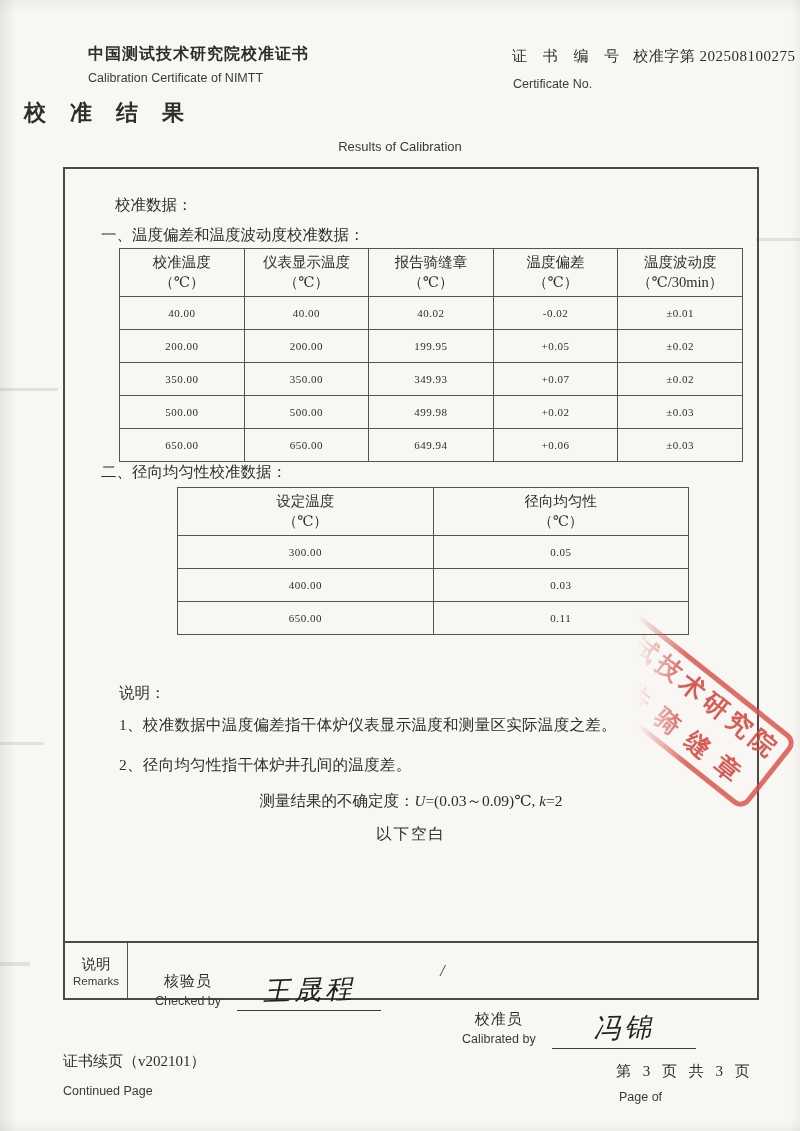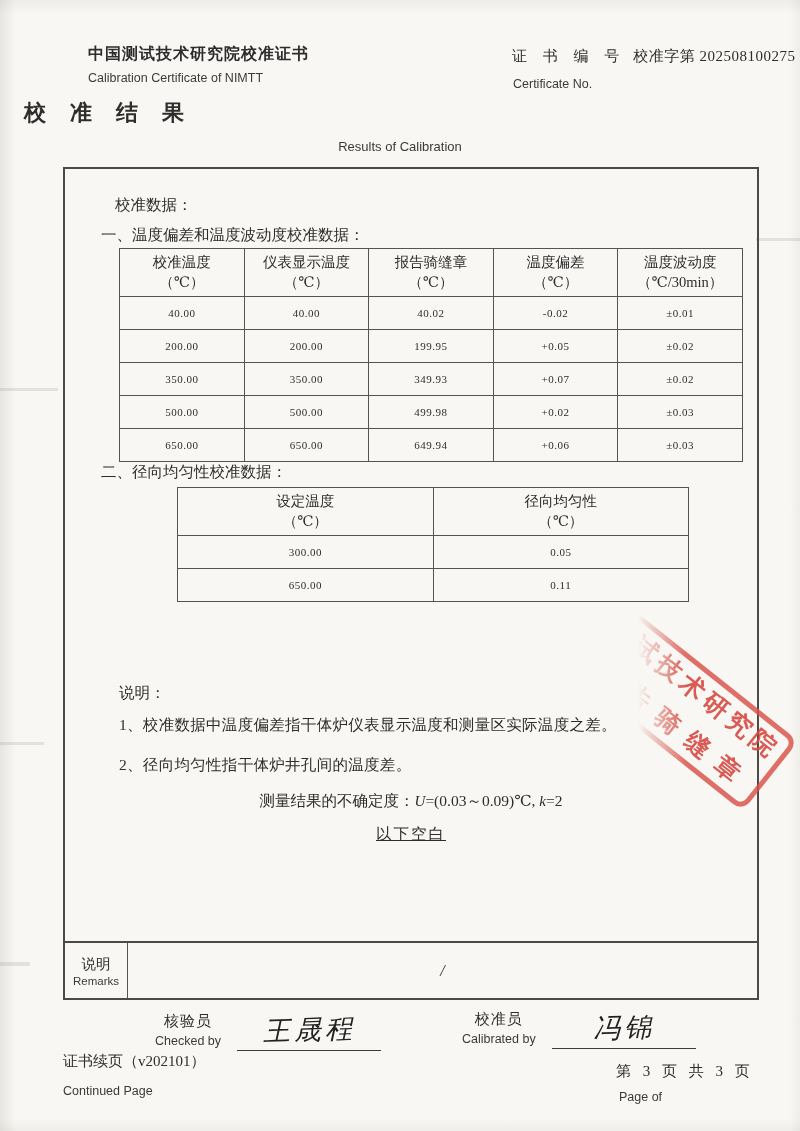--- a/index.html
+++ b/index.html
@@ -37,30 +37,30 @@
   th,td{border:1px solid #55544f;text-align:center;font-weight:normal;}
   table{border:1.5px solid #4a4a48;}
   th{font-size:14.5px;line-height:1.35;padding:4px 2px;}
   td{font-size:11px;height:30px;letter-spacing:0.5px;}
   .notes-title{left:54px;top:514px;font-size:15.5px;}
   .note{left:54px;font-size:15.5px;letter-spacing:0.3px;}
   .n1{top:546px;}
   .n2{top:586px;}
   .unc{left:0;top:622px;width:100%;text-align:center;font-size:15.5px;}
   .unc i{font-size:15px;}
-  .blank-line{left:0;top:655px;width:100%;text-align:center;font-size:15.5px;letter-spacing:2px;text-decoration:underline;}
+  .blank-line{left:0;top:655px;width:100%;text-align:center;font-size:15.5px;letter-spacing:2px;}
   
   .remarks-row{left:63px;top:941px;width:696px;height:59px;border:2px solid #4a4a48;border-top-width:2.5px;box-sizing:border-box;display:flex;}
   .remarks-label{width:62px;border-right:1px solid #55544f;display:flex;flex-direction:column;align-items:center;justify-content:center;gap:1px;}
   .remarks-label .cn{font-size:14.5px;}
   .remarks-label .enl{font-size:11.5px;}
   .remarks-value{flex:1;display:flex;align-items:center;justify-content:center;font-size:16px;font-style:italic;}
   
   .sig-group{display:flex;align-items:flex-start;}
-  .sg1{left:155px;top:1012px;}
+  .sg1{left:155px;top:972px;}
   .sg2{left:462px;top:1010px;}
   .sig-labels{display:flex;flex-direction:column;align-items:center;}
   .sig-labels .cn{font-size:15px;letter-spacing:1px;}
   .sig-labels .enl{font-size:12.5px;margin-top:3px;}
   .sig-line{margin-left:16px;min-width:128px;border-bottom:1.5px solid #3c3c3a;text-align:center;padding:0 8px 2px 8px;}
   .sig-name{display:inline-block;font-size:27px;font-style:italic;transform:rotate(-2deg);letter-spacing:4px;color:#222;}
   
   .foot-left-cn{left:63px;top:1052px;font-size:15px;}
   .foot-left-en{left:63px;top:1084px;font-size:12.5px;}
   .foot-right-cn{left:616px;top:1062px;font-size:15px;letter-spacing:4px;}
@@ -187,20 +187,24 @@
             <div>（℃）</div>
           </th>
       </tr>
     </thead>
     <tbody>
       <tr>
         <td>300.00</td>
         <td>0.05</td>
       </tr>
       <tr>
+        <td>400.00</td>
+        <td>0.03</td>
+      </tr>
+      <tr>
         <td>650.00</td>
         <td>0.11</td>
       </tr>
     </tbody>
   </table>
 
   <div class="abs notes-title">说明：</div>
   <div class="abs note n1">1、校准数据中温度偏差指干体炉仪表显示温度和测量区实际温度之差。</div>
   <div class="abs note n2">2、径向均匀性指干体炉井孔间的温度差。</div>
   <div class="abs unc">

